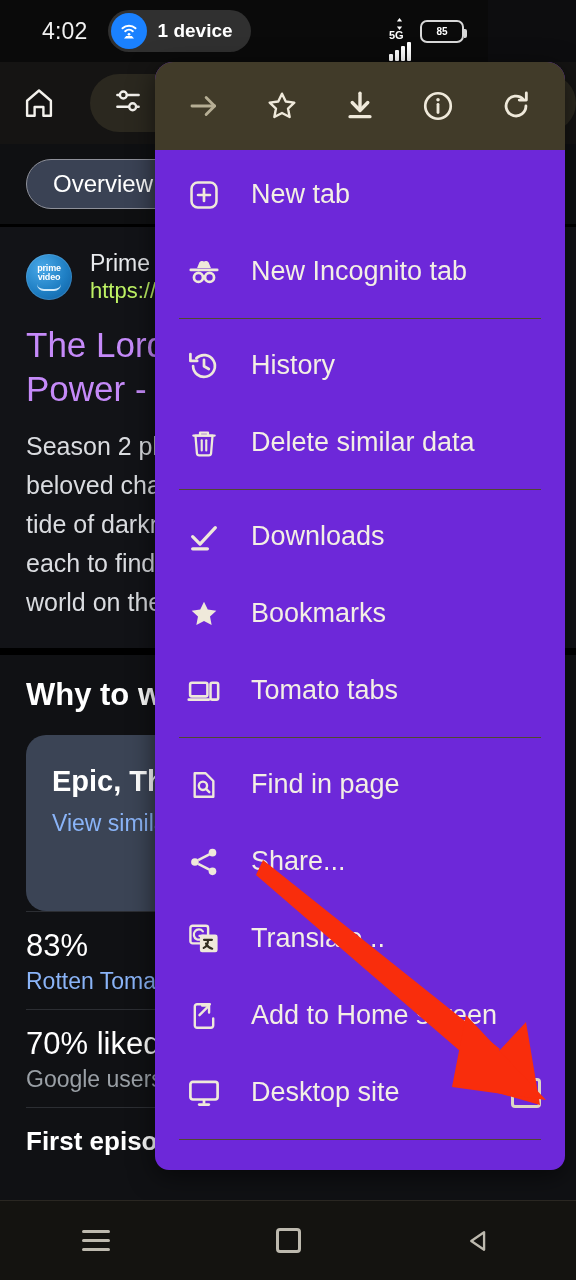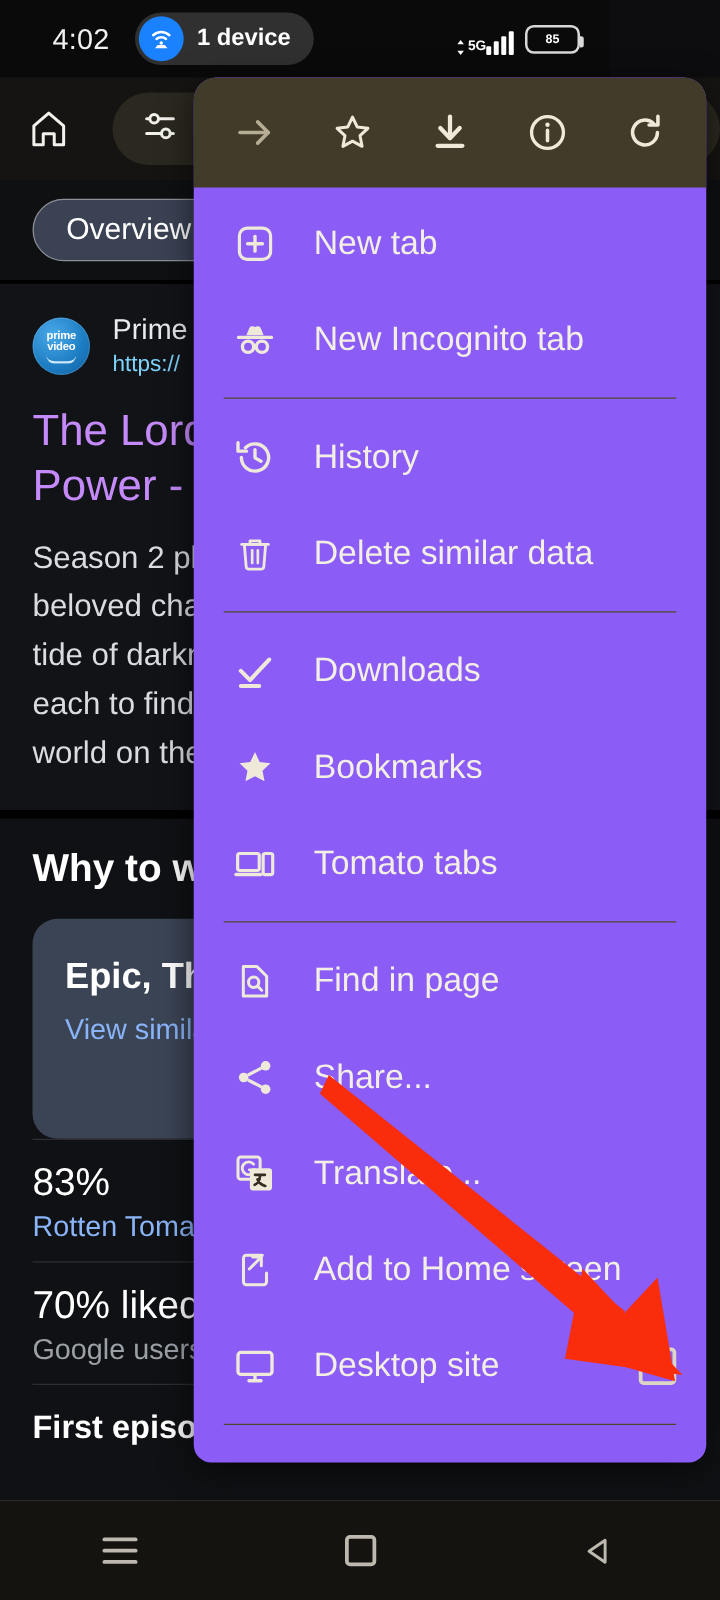--- a/index.html
+++ b/index.html
@@ -44,21 +44,21 @@
   }
   #device-pill .wifi-badge svg { display: block; }
   #device-label {
     color: #fff; font-size: 19px; font-weight: 700;
     margin-left: 11px; white-space: nowrap; text-align: right;
   }
   #status-right {
     position: absolute; right: 24px; top: 0; height: 62px;
     display: flex; align-items: center; gap: 9px;
   }
-  .sig-wrap { display: flex; align-items: flex-end; height: 26px; }
+  .sig-wrap { display: flex; height: 26px; flex-direction: column; }
   .sig-updown {
     display: flex; flex-direction: column; align-items: center;
     margin-right: 1px; margin-bottom: 1px;
   }
   .net-type {
     color: #fff; font-size: 11px; font-weight: 700;
     line-height: 11px; margin-bottom: 1px;
   }
   .bars { display: flex; align-items: flex-end; gap: 2px; height: 20px; }
   .bars i { display: block; width: 4px; background: #fff; border-radius: 1px; }
@@ -140,21 +140,21 @@
     color: #fff; font-size: 9px; font-weight: 700; line-height: 9px;
     letter-spacing: -.2px;
   }
   .favicon i {
     display: block; width: 24px; height: 7px; margin-top: 2px;
     border-bottom: 2px solid #cfe9fb;
     border-radius: 0 0 14px 14px;
   }
   .site-meta { margin-left: 18px; overflow: hidden; }
   .site-name { color: #e8eaed; font-size: 23px; line-height: 28px; white-space: nowrap; }
-  .site-url { color: #7dd3fc; font-size: 18px; line-height: 28px; white-space: nowrap; }
+  .site-url { color: #bef264; font-size: 22px; line-height: 28px; white-space: nowrap; }
   #result-title {
     margin-top: 18px;
     color: #c58af9; font-size: 35px; line-height: 44px;
     font-weight: 400; white-space: nowrap;
   }
   #result-snippet {
     margin-top: 16px;
     color: #dadce0; font-size: 25px; line-height: 39px;
     white-space: nowrap;
   }
@@ -198,21 +198,21 @@
   }
   #episode-row .lbl { color: #ffffff; font-size: 26px; font-weight: 700; }
   #episode-row .val { color: #dadce0; font-size: 26px; }
   #episode-row .lnk { color: #8ab4f8; font-size: 26px; }
 
   
   #menu {
     position: absolute;
     left: 155px; top: 62px;
     width: 410px; height: 1108px;
-    background: #8b5cf6;
+    background: #6d28d9;
     border-radius: 18px 18px 14px 14px;
     box-shadow: 0 6px 26px rgba(0,0,0,.55);
     overflow: hidden;
   }
   #menu-header {
     height: 88px; background: #413b29;
     display: flex; align-items: center; justify-content: space-around;
     padding: 0 10px;
   }
   .menu-icon-btn {

